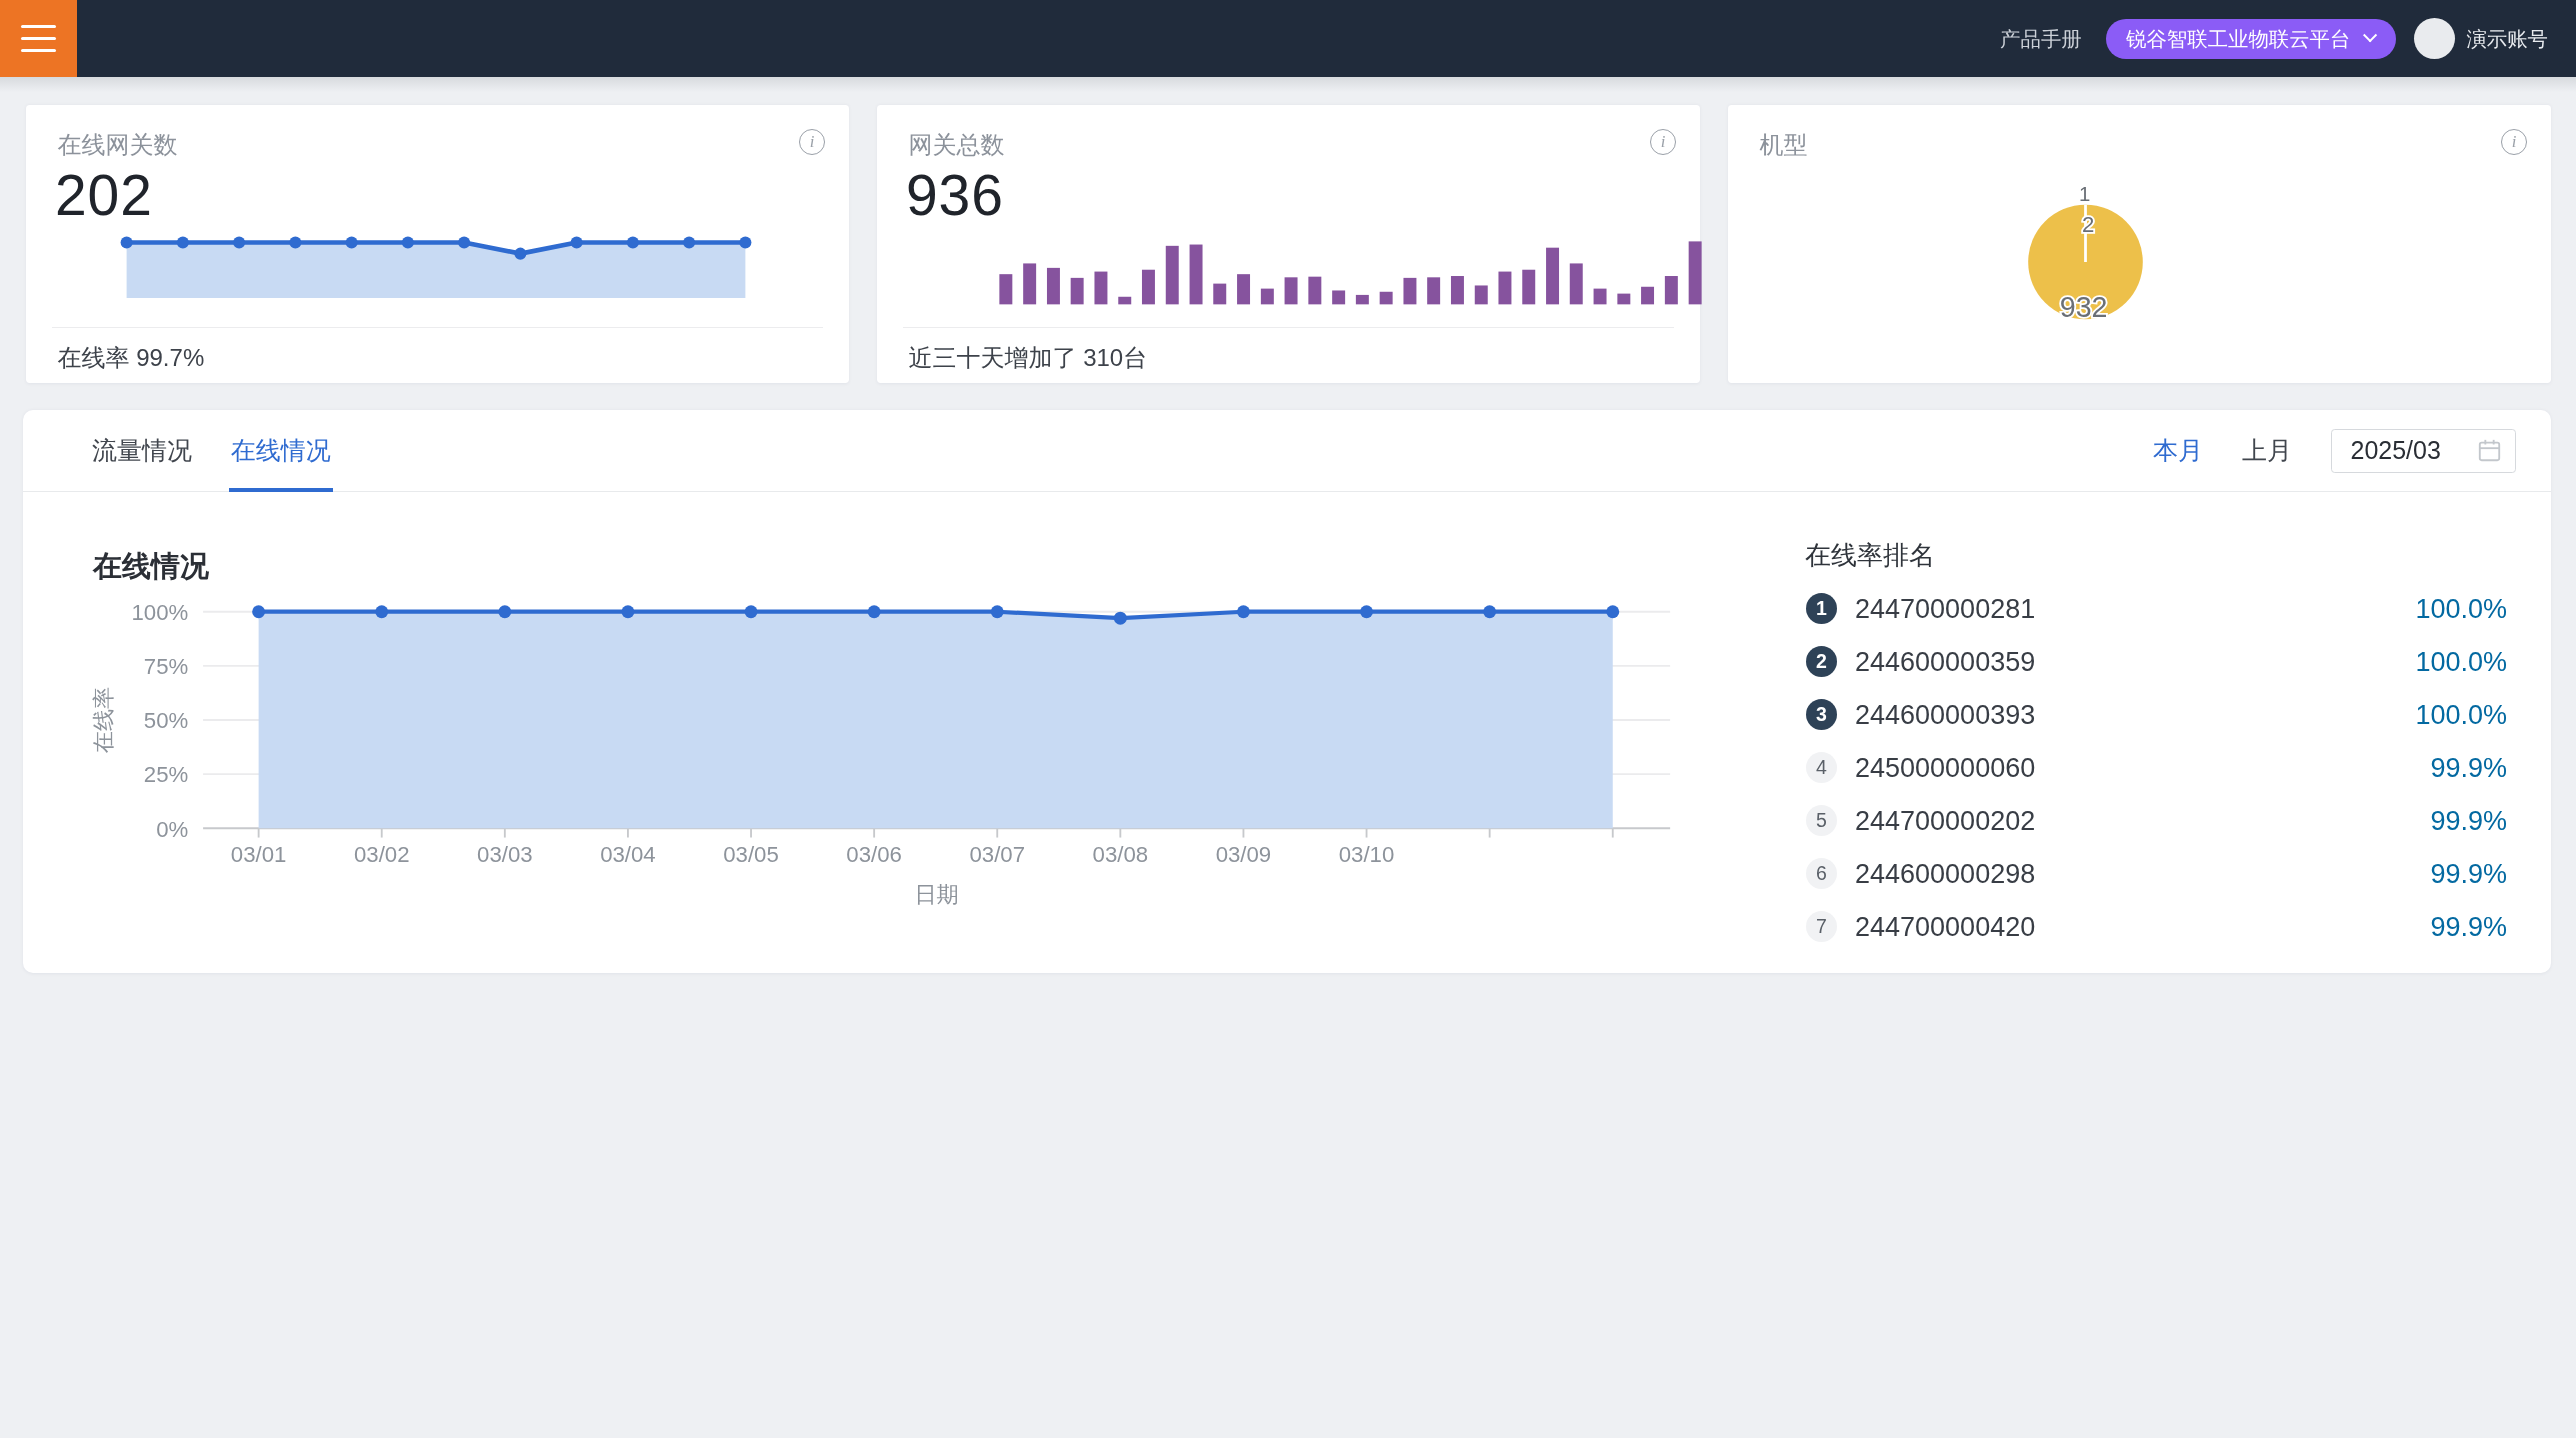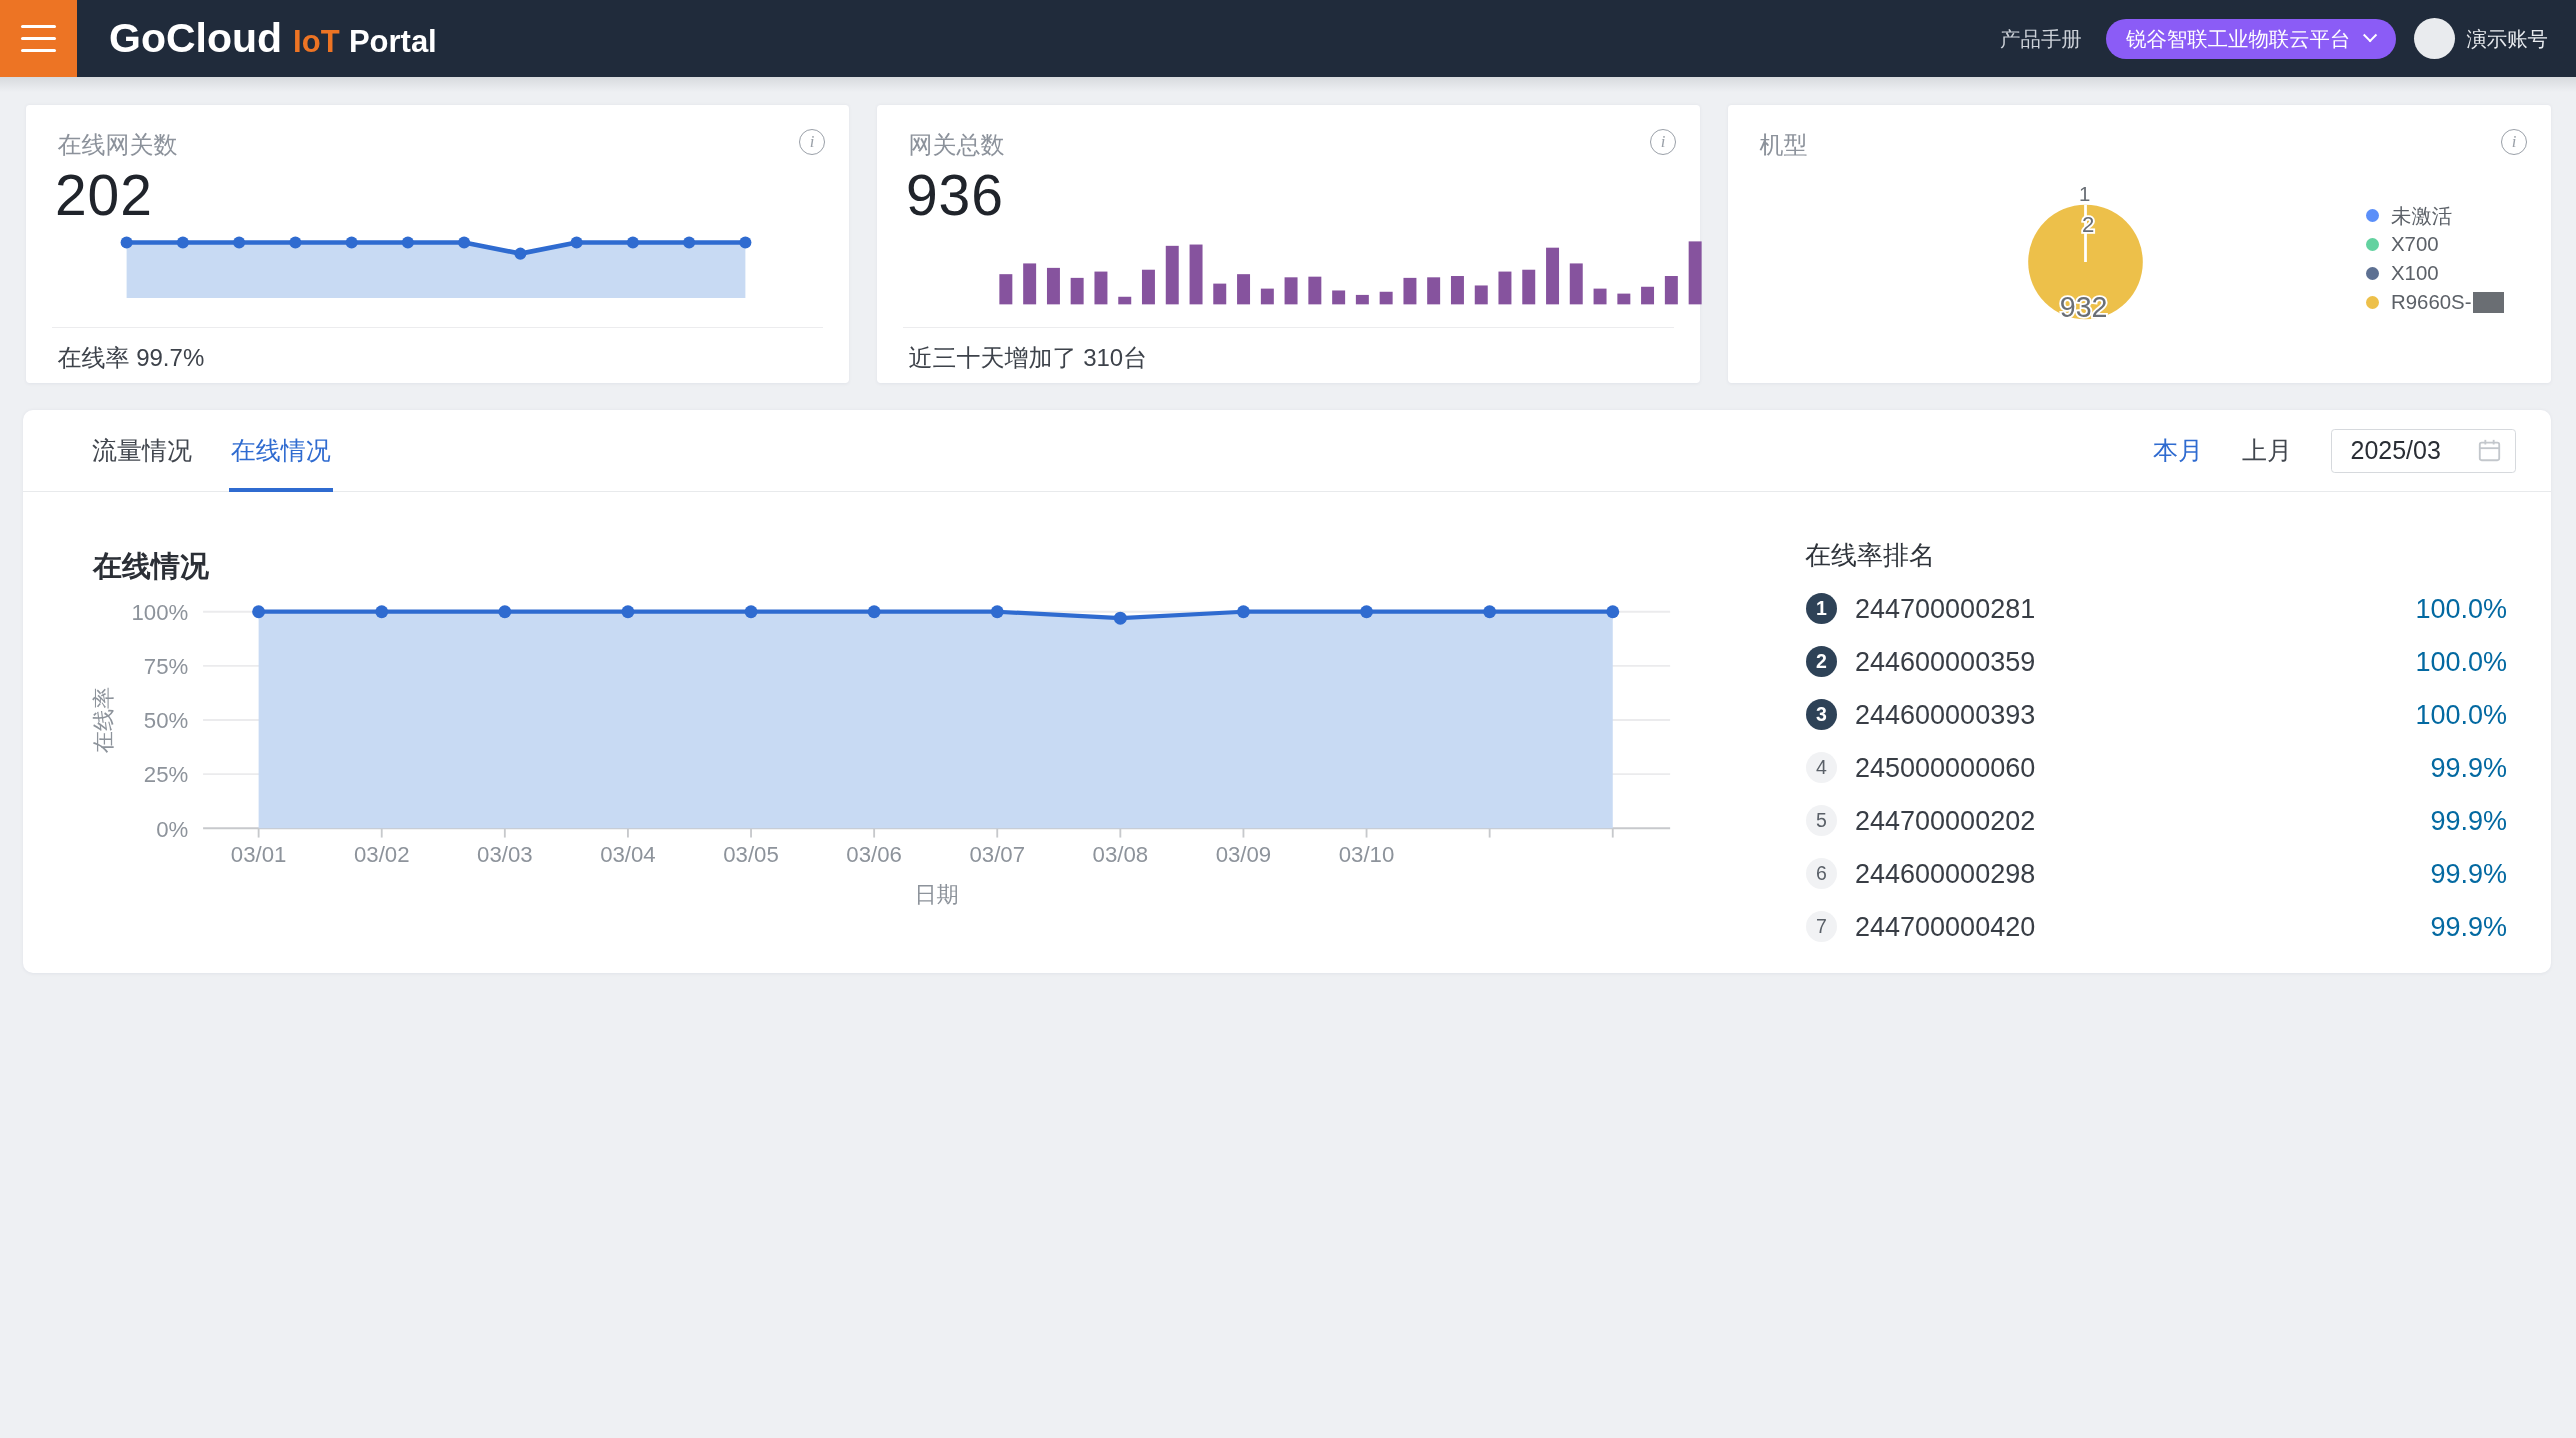--- a/index.html
+++ b/index.html
@@ -89,25 +89,20 @@
 </head>
 <body>
 
 <div class="screen">
 
   <header class="topnav">
     <div class="hamburger">
       <i></i>
         <i></i>
         <i></i>
-    </div>
-    <div class="logo">
-      <span class="logo-brand">GoCloud</span>
-      <span class="logo-accent">IoT</span>
-      <span class="logo-suffix">Portal</span>
     </div>
     <div class="topbar-right">
       <span class="manual">产品手册</span>
       <button class="tenant-pill">
         <span>锐谷智联工业物联云平台</span>
         <span class="pill-chev"></span>
       </button>
       <span class="avatar"></span>
       <span class="account">演示账号</span>
     </div>
@@ -179,39 +174,20 @@
     <div class="card">
       <div class="card-title">机型</div>
       <div class="info-icon">i</div>
       <svg class="pie" width="159" height="163" viewBox="0 0 172 176">
           <circle cx="86" cy="81" r="62" fill="#EDC04A"></circle>
           <line x1="86" y1="19" x2="86" y2="81" stroke="#fff" stroke-width="3"></line>
           <text x="85" y="15" font-size="22" text-anchor="middle" fill="#6a6f76" stroke="#fff" stroke-width="4" paint-order="stroke">1</text>
           <text x="89" y="48" font-size="24" text-anchor="middle" fill="#6a6f76" stroke="#fff" stroke-width="4" paint-order="stroke">2</text>
           <text x="84" y="140" font-size="31" text-anchor="middle" fill="#6a6f76" stroke="#fff" stroke-width="4" paint-order="stroke">932</text>
         </svg>
-      <div class="legend">
-        <div class="legend-row">
-          <span class="legend-dot" style="background: rgb(91, 143, 249);"></span>
-          <span>未激活</span>
-        </div>
-        <div class="legend-row">
-          <span class="legend-dot" style="background: rgb(99, 210, 160);"></span>
-          <span>X700</span>
-        </div>
-        <div class="legend-row">
-          <span class="legend-dot" style="background: rgb(93, 112, 146);"></span>
-          <span>X100</span>
-        </div>
-        <div class="legend-row">
-          <span class="legend-dot" style="background: rgb(237, 192, 74);"></span>
-          <span>R9660S-</span>
-          <span class="redact"></span>
-        </div>
-      </div>
     </div>
   </section>
 
   <section class="panel">
     <div class="tabrow">
       <div class="tabs">
         <div class="tab">
             <span>流量情况</span>
           </div>
         <div class="tab active">

